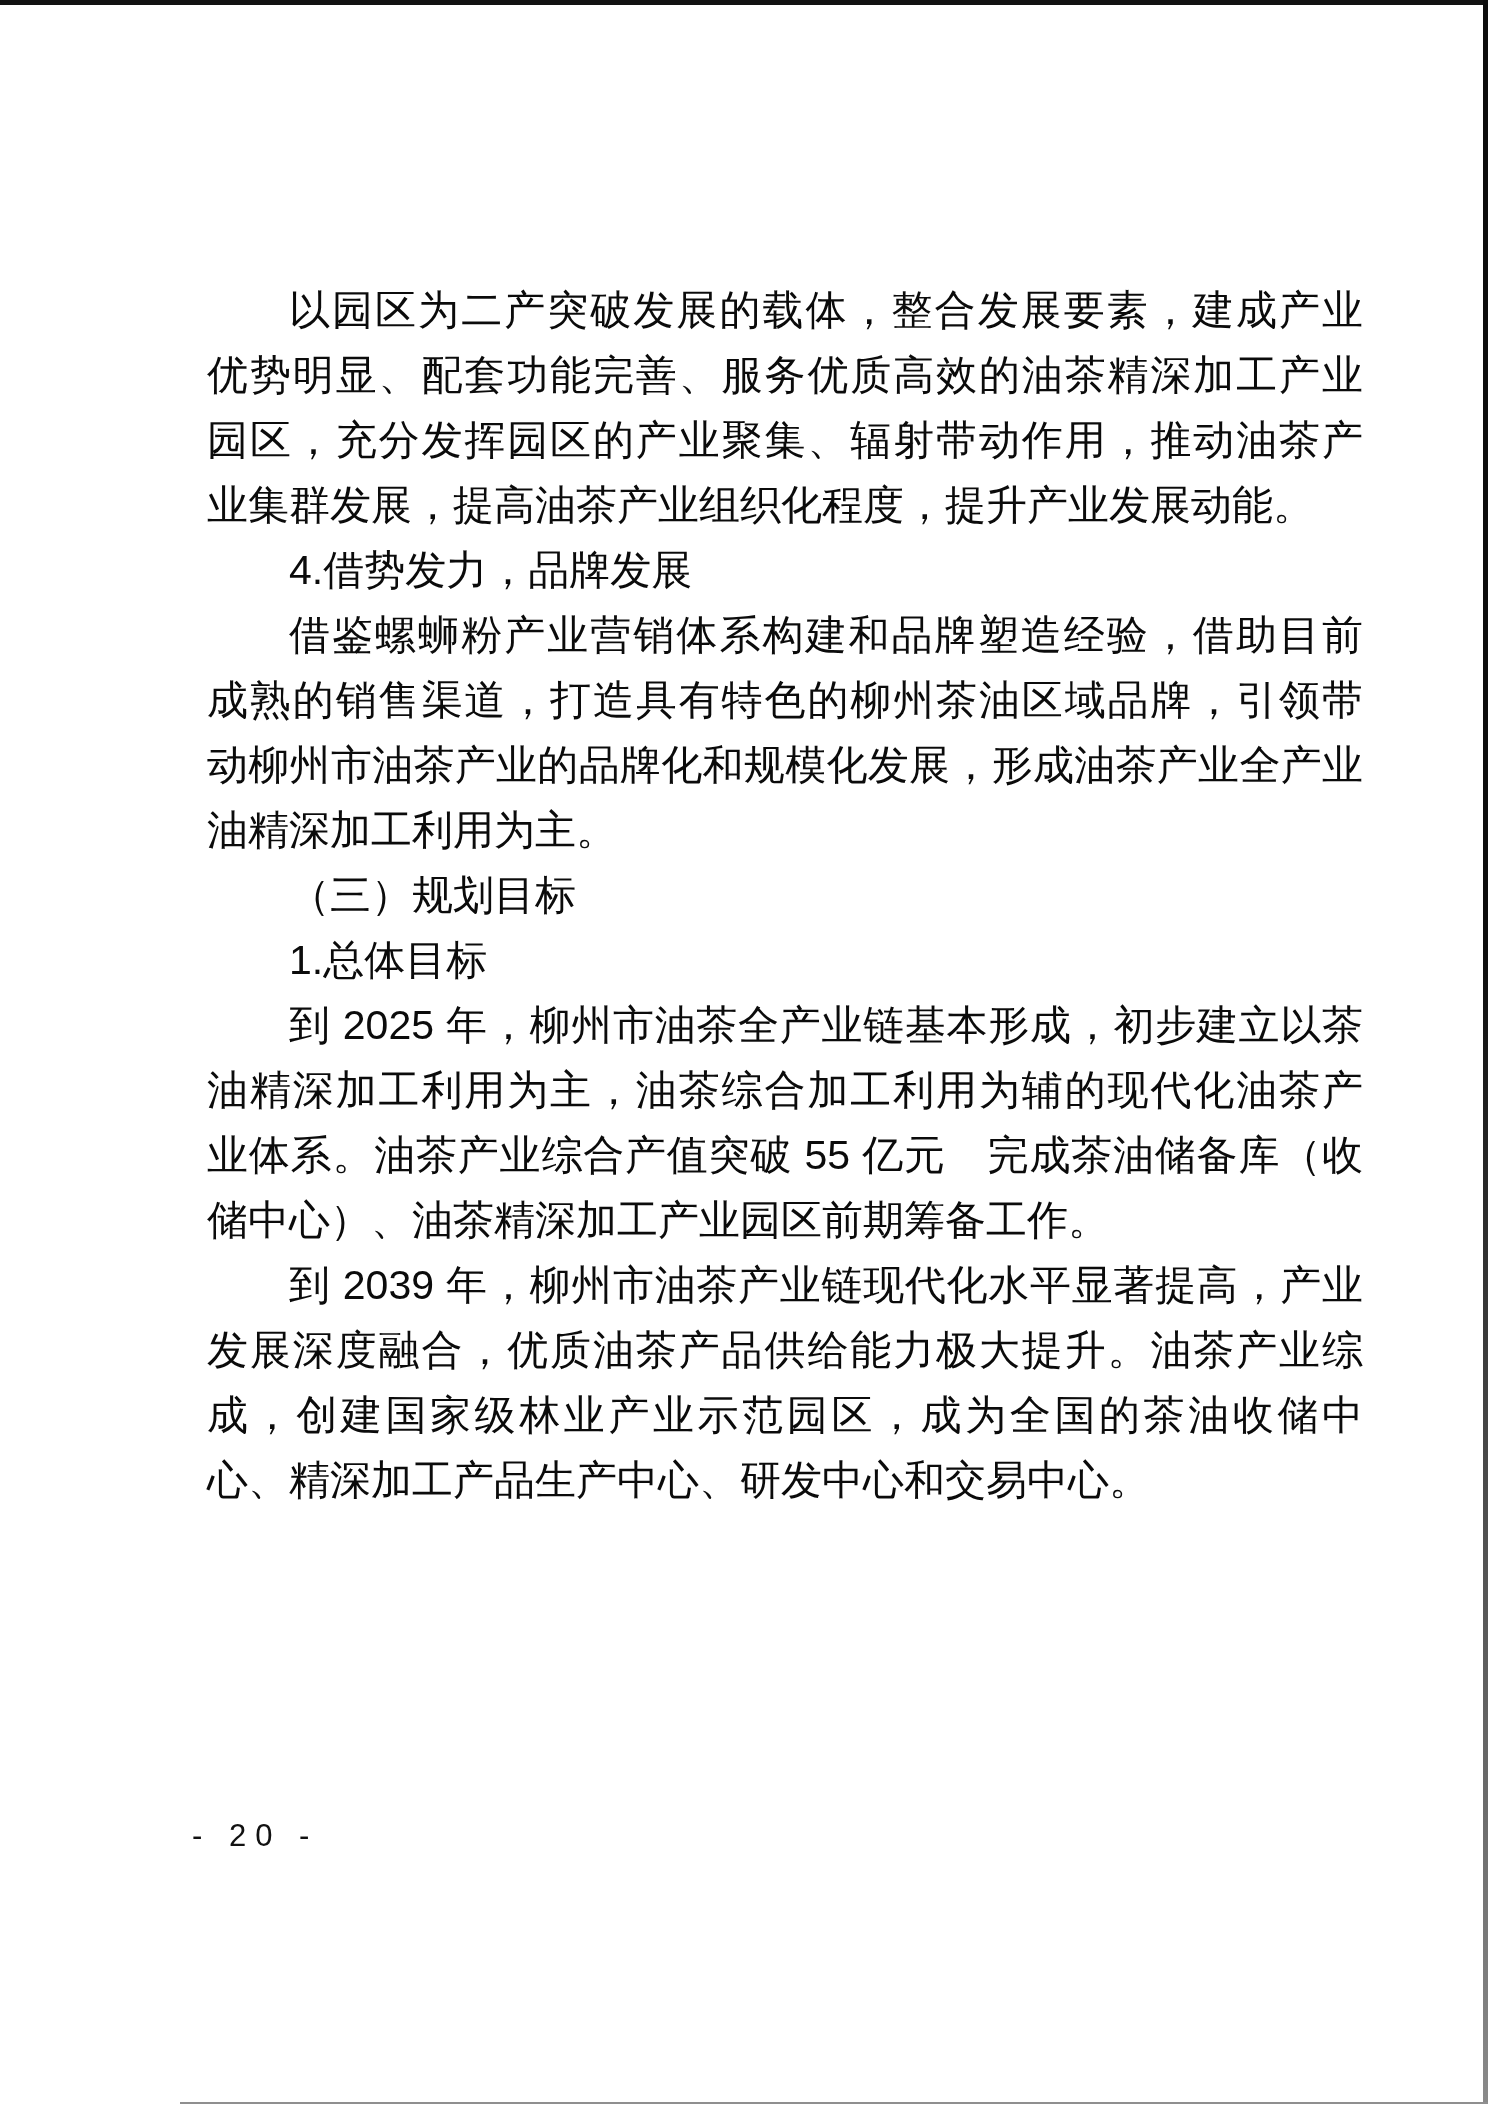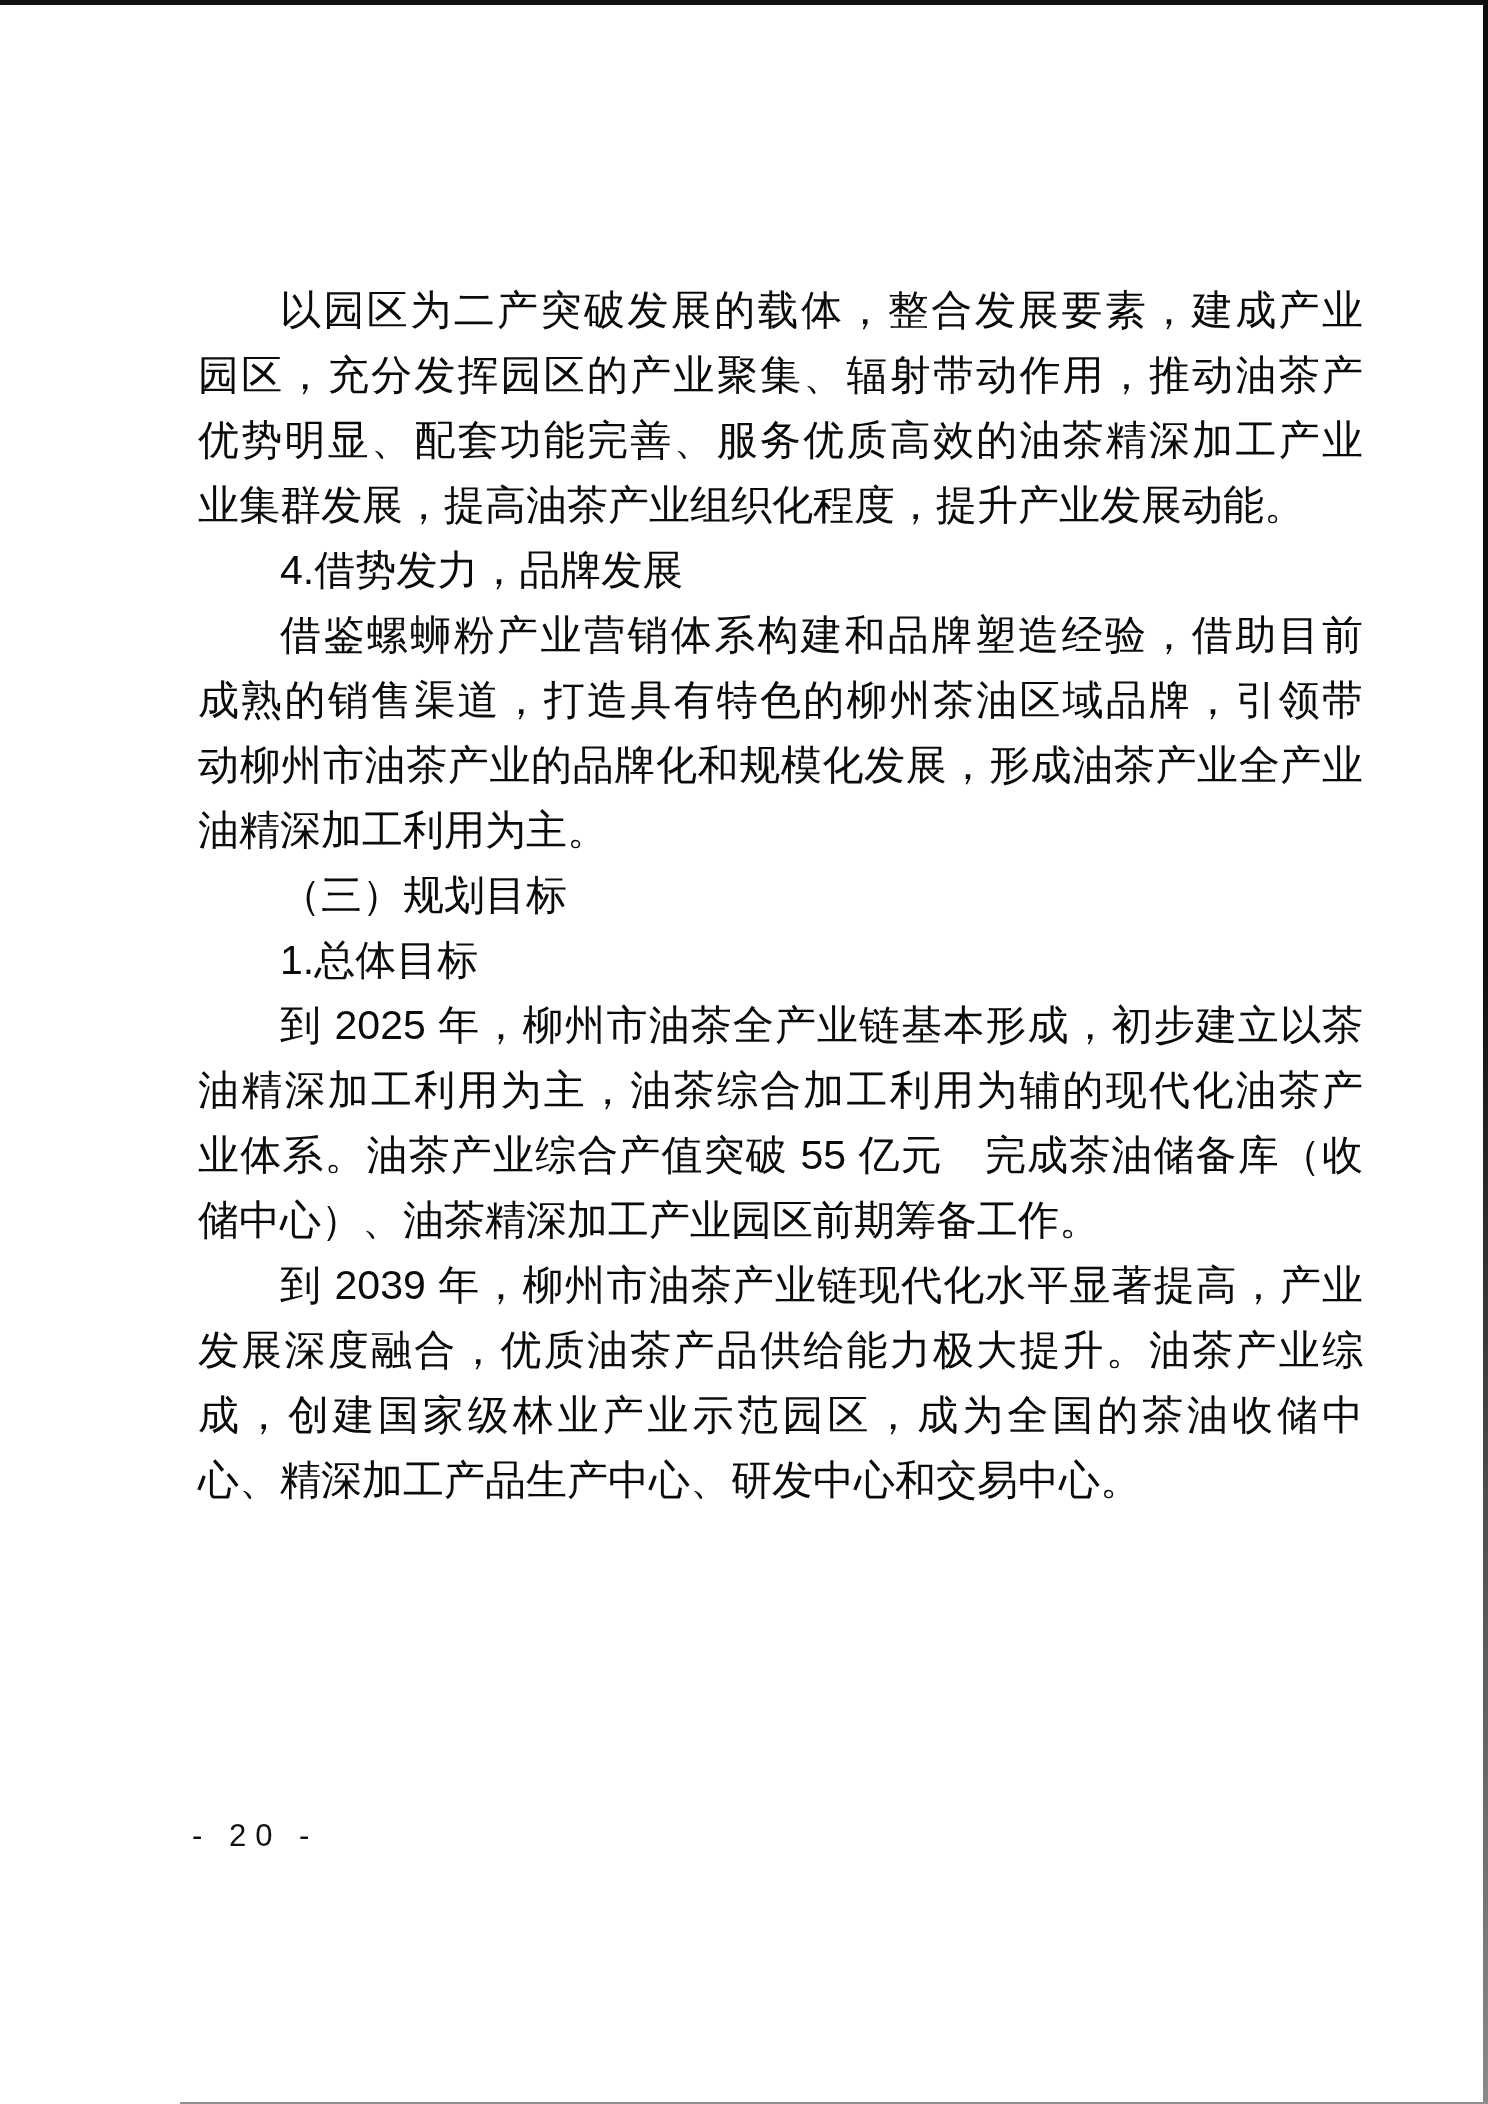--- a/index.html
+++ b/index.html
@@ -41,20 +41,21 @@
     top: 278px;
     width: 1165px;
   }
   .ln {
     height: 65px;
     line-height: 65px;
     font-size: 41px;
     letter-spacing: 0;
     white-space: nowrap;
     overflow: visible;
+    margin-left: 9px;
   }
   .ln.jf {
     text-align: justify;
     text-align-last: justify;
     text-justify: inter-character;
   }
   .ln.lt {
     text-align: center;
     text-align-last: left;
   }
@@ -73,22 +74,22 @@
 </style>
 </head>
 <body>
 
 <div class="edge-top"></div>
 <div class="edge-right"></div>
 <div class="edge-bottom"></div>
 
 <div class="doc-text">
   <div class="ln jf ind">以园区为二产突破发展的载体，整合发展要素，建成产业</div>
+  <div class="ln jf">优势明显、配套功能完善、服务优质高效的油茶精深加工产业</div>
   <div class="ln jf">园区，充分发挥园区的产业聚集、辐射带动作用，推动油茶产</div>
-  <div class="ln jf">优势明显、配套功能完善、服务优质高效的油茶精深加工产业</div>
   <div class="ln lt">业集群发展，提高油茶产业组织化程度，提升产业发展动能。</div>
   <div class="ln lt ind">4.借势发力，品牌发展</div>
   <div class="ln jf ind">借鉴螺蛳粉产业营销体系构建和品牌塑造经验，借助目前</div>
   <div class="ln jf">成熟的销售渠道，打造具有特色的柳州茶油区域品牌，引领带</div>
   <div class="ln jf">动柳州市油茶产业的品牌化和规模化发展，形成油茶产业全产业</div>
   <div class="ln lt">油精深加工利用为主。</div>
   <div class="ln lt ind">（三）规划目标</div>
   <div class="ln lt ind">1.总体目标</div>
   <div class="ln jf ind">到 2025 年，柳州市油茶全产业链基本形成，初步建立以茶</div>
   <div class="ln jf">油精深加工利用为主，油茶综合加工利用为辅的现代化油茶产</div>

